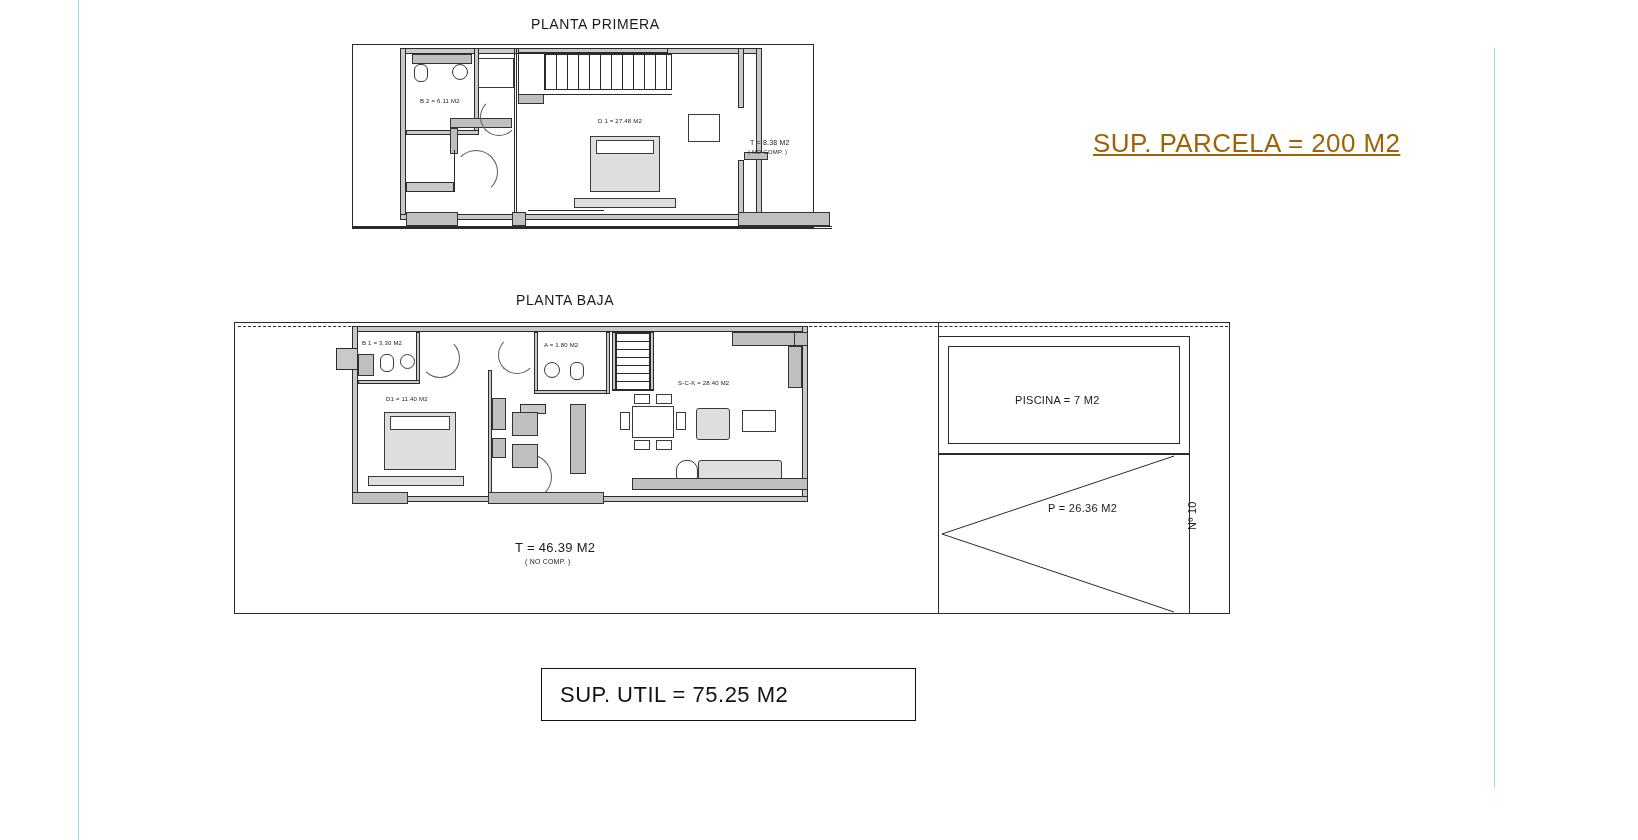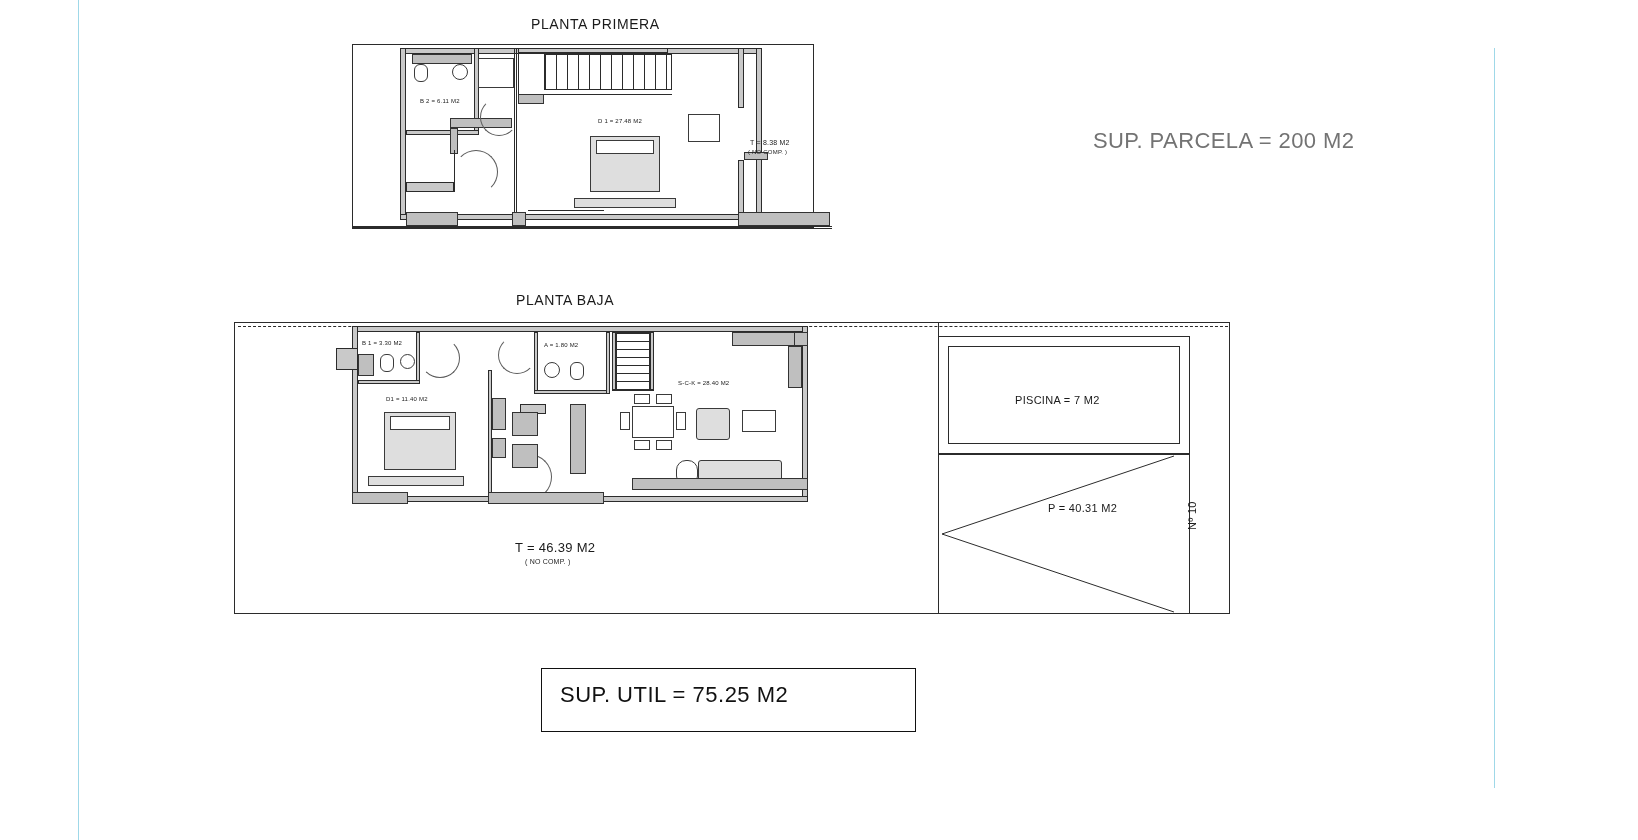--- a/index.html
+++ b/index.html
@@ -44,23 +44,24 @@
   .tiny2 {
     font-size: 7px;
     letter-spacing: 0.2px;
     color: #222;
   }
   .mid {
     font-size: 11px;
     letter-spacing: 0.3px;
   }
   .big {
-    font-size: 22px;
+    font-size: 26px;
     letter-spacing: 0.4px;
-    color: #737373;
+    color: #a16207;
+    text-decoration: underline;
   }
   .mid-area {
     font-size: 13px;
     letter-spacing: 0.3px;
   }
 
   
   .plan {
     position: absolute;
   }
@@ -317,20 +318,20 @@
   <div class="line-v" style="left:704px; top:4px; height:292px;"></div>
 
   <div class="wall-out" style="left:704px; top:18px; width:252px; height:118px;"></div>
   <div class="wall-out" style="left:714px; top:28px; width:232px; height:98px;"></div>
   <div class="lbl mid" style="left:781px; top:76px;">PISCINA = 7 M2</div>
 
   <div class="wall-out" style="left:704px; top:136px; width:252px; height:160px;"></div>
   <svg width="252" height="160" style="position:absolute; left:704px; top:136px;">
     <polyline points="236,2 4,80 236,158" fill="none" stroke="#2b2b2b" stroke-width="1"></polyline>
   </svg>
-  <div class="lbl mid" style="left:814px; top:184px;">P = 40.31 M2</div>
+  <div class="lbl mid" style="left:814px; top:184px;">P = 26.36 M2</div>
 
   <div class="lbl mid rot90" style="left:952px; top:212px;">Nº 10</div>
 </div>
 
-<div class="summary-box" style="left:541px; top:668px; width:375px; height:64px;">
+<div class="summary-box" style="left:541px; top:668px; width:375px; height:53px;">
   <div class="row">SUP. UTIL = 75.25 M2</div>
 </div>
 
 </body></html>

